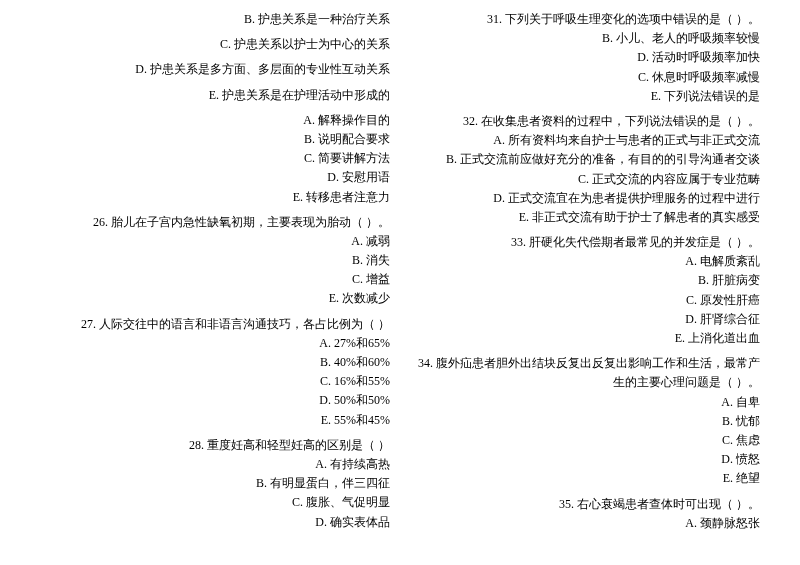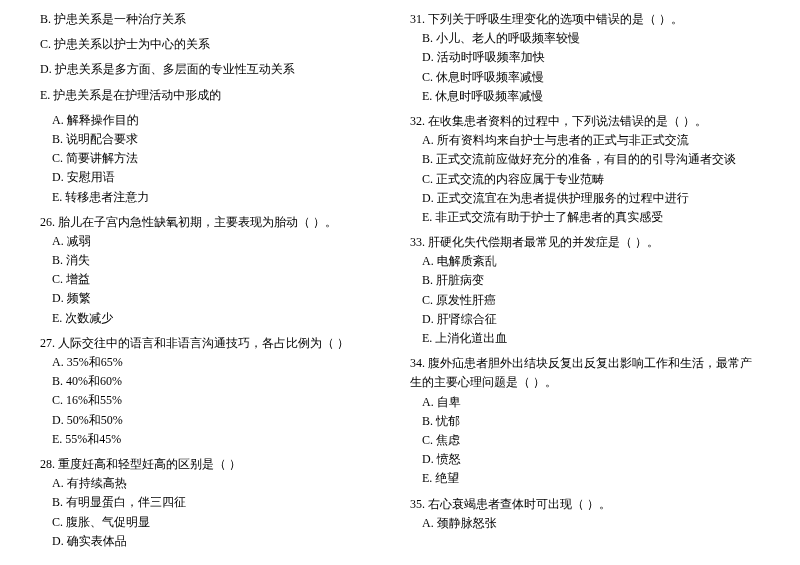--- a/index.html
+++ b/index.html
@@ -22,20 +22,21 @@
     .columns {
       display: flex;
       gap: 20px;
     }
     .col {
       flex: 1;
     }
     .question {
       margin-bottom: 6px;
       line-height: 1.6;
+      text-align: right;
     }
     .question-title {
       font-size: 12px;
       line-height: 1.6;
     }
     .option {
       padding-left: 12px;
       line-height: 1.6;
       font-size: 12px;
     }
@@ -63,46 +64,45 @@
           <div class="option">B. 说明配合要求</div>
           <div class="option">C. 简要讲解方法</div>
           <div class="option">D. 安慰用语</div>
           <div class="option">E. 转移患者注意力</div>
         </div>
         <div class="question">
           <div class="question-title">26. 胎儿在子宫内急性缺氧初期，主要表现为胎动（    ）。</div>
           <div class="option">A. 减弱</div>
           <div class="option">B. 消失</div>
           <div class="option">C. 增益</div>
-          <div class="option">D. 频繁</div>
           <div class="option">E. 次数减少</div>
         </div>
         <div class="question">
           <div class="question-title">27. 人际交往中的语言和非语言沟通技巧，各占比例为（    ）</div>
-          <div class="option">A. 35%和65%</div>
+          <div class="option">A. 27%和65%</div>
           <div class="option">B. 40%和60%</div>
           <div class="option">C. 16%和55%</div>
           <div class="option">D. 50%和50%</div>
           <div class="option">E. 55%和45%</div>
         </div>
         <div class="question">
           <div class="question-title">28. 重度妊高和轻型妊高的区别是（    ）</div>
           <div class="option">A. 有持续高热</div>
           <div class="option">B. 有明显蛋白，伴三四征</div>
           <div class="option">C. 腹胀、气促明显</div>
           <div class="option">D. 确实表体品</div>
         </div>
       </div>
     <div class="col" id="right-col">
         <div class="question">
           <div class="question-title">31. 下列关于呼吸生理变化的选项中错误的是（    ）。</div>
           <div class="option">B. 小儿、老人的呼吸频率较慢</div>
           <div class="option">D. 活动时呼吸频率加快</div>
           <div class="option">C. 休息时呼吸频率减慢</div>
-          <div class="option">E. 休息时呼吸频率减慢</div>
+          <div class="option">E. 下列说法错误的是</div>
         </div>
         <div class="question">
           <div class="question-title">32. 在收集患者资料的过程中，下列说法错误的是（    ）。</div>
           <div class="option">A. 所有资料均来自护士与患者的正式与非正式交流</div>
           <div class="option">B. 正式交流前应做好充分的准备，有目的的引导沟通者交谈</div>
           <div class="option">C. 正式交流的内容应属于专业范畴</div>
           <div class="option">D. 正式交流宜在为患者提供护理服务的过程中进行</div>
           <div class="option">E. 非正式交流有助于护士了解患者的真实感受</div>
         </div>
         <div class="question">

